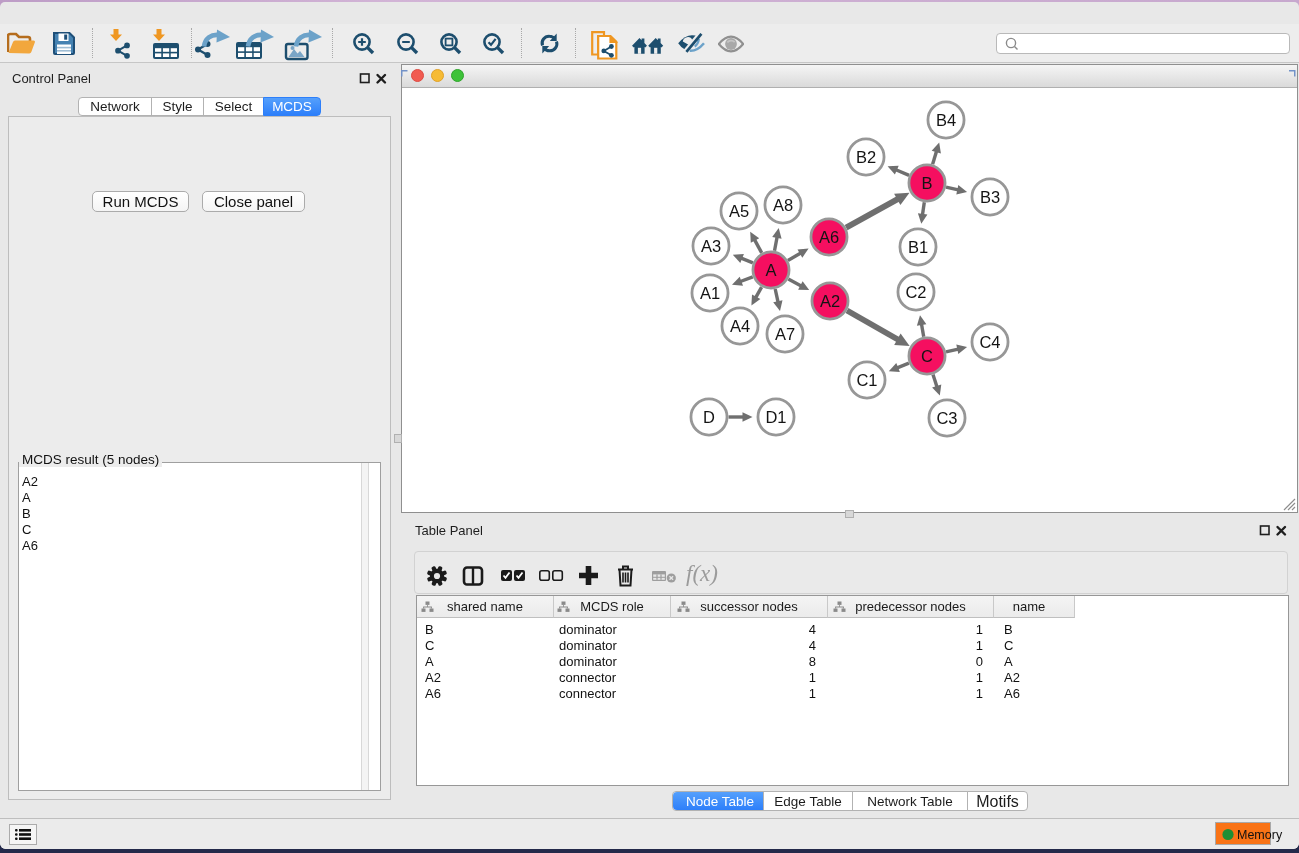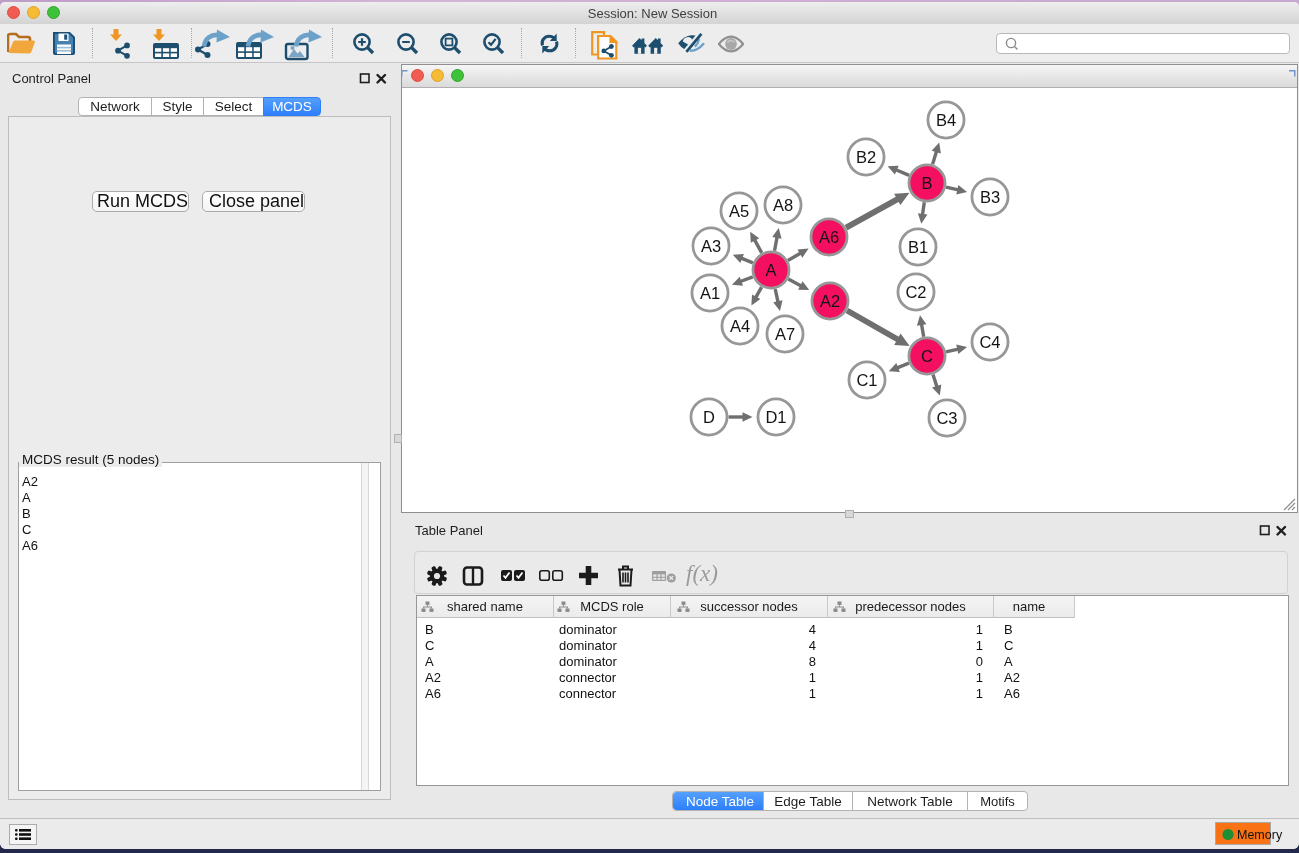--- a/index.html
+++ b/index.html
@@ -18,21 +18,21 @@
   
   #cp-title{left:12px;top:69px;font-size:13px;color:#1e1e1e;}
   .winbtn{position:absolute;font-size:12px;color:#1e1e1e;}
   .tab{position:absolute;top:0;height:19px;background:#ffffff;border:1px solid #b2b2b2;box-sizing:border-box;color:#1c1c1c;font-size:13.5px;text-align:center;}
   .tabsel{background:linear-gradient(#55a0fc,#2d7ffa);color:#ffffff;border-color:#2d7ffa;}
   #cp-panel{left:8px;top:114px;width:383px;height:684px;background:#ececec;border:1px solid #bdbdbd;box-sizing:border-box;}
   #opt-label{left:0;top:133px;width:399px;text-align:center;font-size:14px;color:#111111;}
   #dropdown{left:44px;top:156px;width:311px;height:22px;background:#ffffff;border:1px solid #a6a6a6;border-radius:5px;box-sizing:border-box;}
   #dd-text{left:11px;top:2px;font-size:14px;color:#111111;position:absolute;white-space:nowrap;}
   #dd-cap{right:-1px;top:-1px;width:17px;height:22px;border-radius:0 5px 5px 0;background:linear-gradient(#6aaefe,#2271ec);position:absolute;}
-  .btn{position:absolute;height:21px;background:linear-gradient(#ffffff,#f4f4f4);border:1px solid #ababab;border-radius:5px;box-sizing:border-box;text-align:right;font-size:18px;color:#111111;line-height:19px;}
+  .btn{position:absolute;height:21px;background:linear-gradient(#ffffff,#f4f4f4);border:1px solid #ababab;border-radius:5px;box-sizing:border-box;text-align:center;font-size:15px;color:#111111;line-height:19px;}
   #groupbox{left:18px;top:460px;width:363px;height:329px;border:1px solid #9f9f9f;background:#ffffff;box-sizing:border-box;}
   #group-label{left:19px;top:450px;background:#ececec;padding:0 3px;font-size:13.5px;color:#111111;}
   #mcds-list{left:22px;top:472px;font-size:13px;color:#111111;line-height:15.9px;}
   #list-scroll{left:361px;top:461px;width:8px;height:327px;background:#f4f4f4;border-left:1px solid #d8d8d8;border-right:1px solid #d8d8d8;box-sizing:border-box;}
   
   #netwin{left:401px;top:62px;width:897px;height:449px;background:#ffffff;border:1px solid #8f8f8f;box-sizing:border-box;}
   #net-titlebar{left:0;top:0;width:895px;height:22px;background:linear-gradient(#f5f5f5,#dadada);border-bottom:1px solid #b0b0b0;position:absolute;}
   #net-title{left:2px;top:3px;width:895px;text-align:center;font-size:14px;color:#222222;position:absolute;}
   .corner-blue{position:absolute;width:9px;height:9px;}
   #splitter-v{left:394px;top:432px;width:8px;height:9px;background:#d8d8d8;border:1px solid #b0b0b0;box-sizing:border-box;}
@@ -50,26 +50,20 @@
   #statusbar{left:0;top:816px;width:1299px;height:31px;background:#ebebeb;border-top:1px solid #bebebe;}
   #memorybtn{left:1215px;top:820px;width:56px;height:23px;background:#f97316;border:1px solid #a9a9a9;box-sizing:border-box;font-size:12.5px;color:#111111;}
   #listbtn{left:9px;top:822px;width:28px;height:21px;background:#f5f5f5;border:1px solid #ababab;box-sizing:border-box;}
   #desktop-bottom{left:0;top:849px;width:1299px;height:4px;}
 </style>
 </head>
 <body>
 <div id="desktop-top" class="abs"></div>
 <div id="desktop-bottom" class="abs"></div>
 <div id="appwin" class="abs">
-  <div id="titlebar" class="abs">
-    <div class="tl" style="left:6.5px;background:#f15b51;border:1px solid #dd4b43;"></div>
-    <div class="tl" style="left:26.5px;background:#f6bb34;border:1px solid #e0a128;"></div>
-    <div class="tl" style="left:46.5px;background:#3ec239;border:1px solid #2fa52c;"></div>
-    <div id="title-text" class="abs">Session: New Session</div>
-  </div>
   <div id="toolbar" class="abs">
     <svg class="ticon" style="left:7px;top:8px;" width="29" height="23" viewBox="0 0 29 23">
         <path d="M1 20 L1 4 Q1 2 3 2 L9 2 L12 5 L21 5 Q23 5 23 7 L23 9" fill="none" stroke="#b56d1e" stroke-width="2.6"></path>
         <path d="M1.5 21 L6 10 Q6.5 8.5 8 8.5 L26.5 8.5 Q28.5 8.5 27.9 10.3 L24.3 20 Q23.8 21.4 22.3 21.4 Z" fill="#f2a73d"></path>
       </svg>
       <svg class="ticon" style="left:52px;top:8px;" width="23" height="23" viewBox="0 0 23 23">
         <path d="M2 1 L17.5 1 L22 5.5 L22 21 Q22 22 21 22 L3 22 Q2 22 2 21 Z" fill="#4582b2" stroke="#1e4f78" stroke-width="2"></path>
         <rect x="6.5" y="1.5" width="10" height="7.5" fill="#ffffff"></rect>
         <rect x="12.2" y="2.5" width="3" height="5.2" fill="#1e4f78"></rect>
         <rect x="5" y="12.5" width="14" height="9.5" fill="#ffffff"></rect>
@@ -450,21 +444,21 @@
       <div class="trow num" style="left:254px;top:90px;width:145px;">1</div>
       <div class="trow num" style="left:411px;top:90px;width:155px;">1</div>
       <div class="trow" style="left:587px;top:90px;">A6</div>
   </div>
   <div class="abs" style="left:672px;top:789px;">
     <div class="tab" style="left:0;width:96px;border-radius:4px 0 0 4px;height:20px;line-height:20px;text-align:center;font-size:13.5px;" id="tab-node">
         <div class="tabsel" style="position:absolute;inset:0;border-radius:4px 0 0 4px;line-height:20px;">Node Table</div>
       </div>
     <div class="tab" style="left:91px;width:90px;height:20px;line-height:20px;text-align:center;font-size:13.5px;">Edge Table</div>
     <div class="tab" style="left:180px;width:116px;height:20px;line-height:20px;text-align:center;font-size:13.5px;">Network Table</div>
-    <div class="tab" style="left:295px;width:61px;height:20px;line-height:20px;text-align:center;font-size:13px;border-radius:0 4px 4px 0;">Motifs</div>
+    <div class="tab" style="left:295px;width:61px;height:20px;line-height:20px;text-align:center;font-size:16px;border-radius:0 4px 4px 0;">Motifs</div>
   </div>
 
   <div id="statusbar" class="abs"></div>
   <div id="listbtn" class="abs"><svg width="26" height="19">
         <g fill="#111111">
           <rect x="5" y="4" width="2.6" height="2.6" rx="1"></rect>
           <rect x="9" y="4" width="12" height="2.6"></rect>
           <rect x="5" y="8.2" width="2.6" height="2.6" rx="1"></rect>
           <rect x="9" y="8.2" width="12" height="2.6"></rect>
           <rect x="5" y="12.4" width="2.6" height="2.6" rx="1"></rect>

